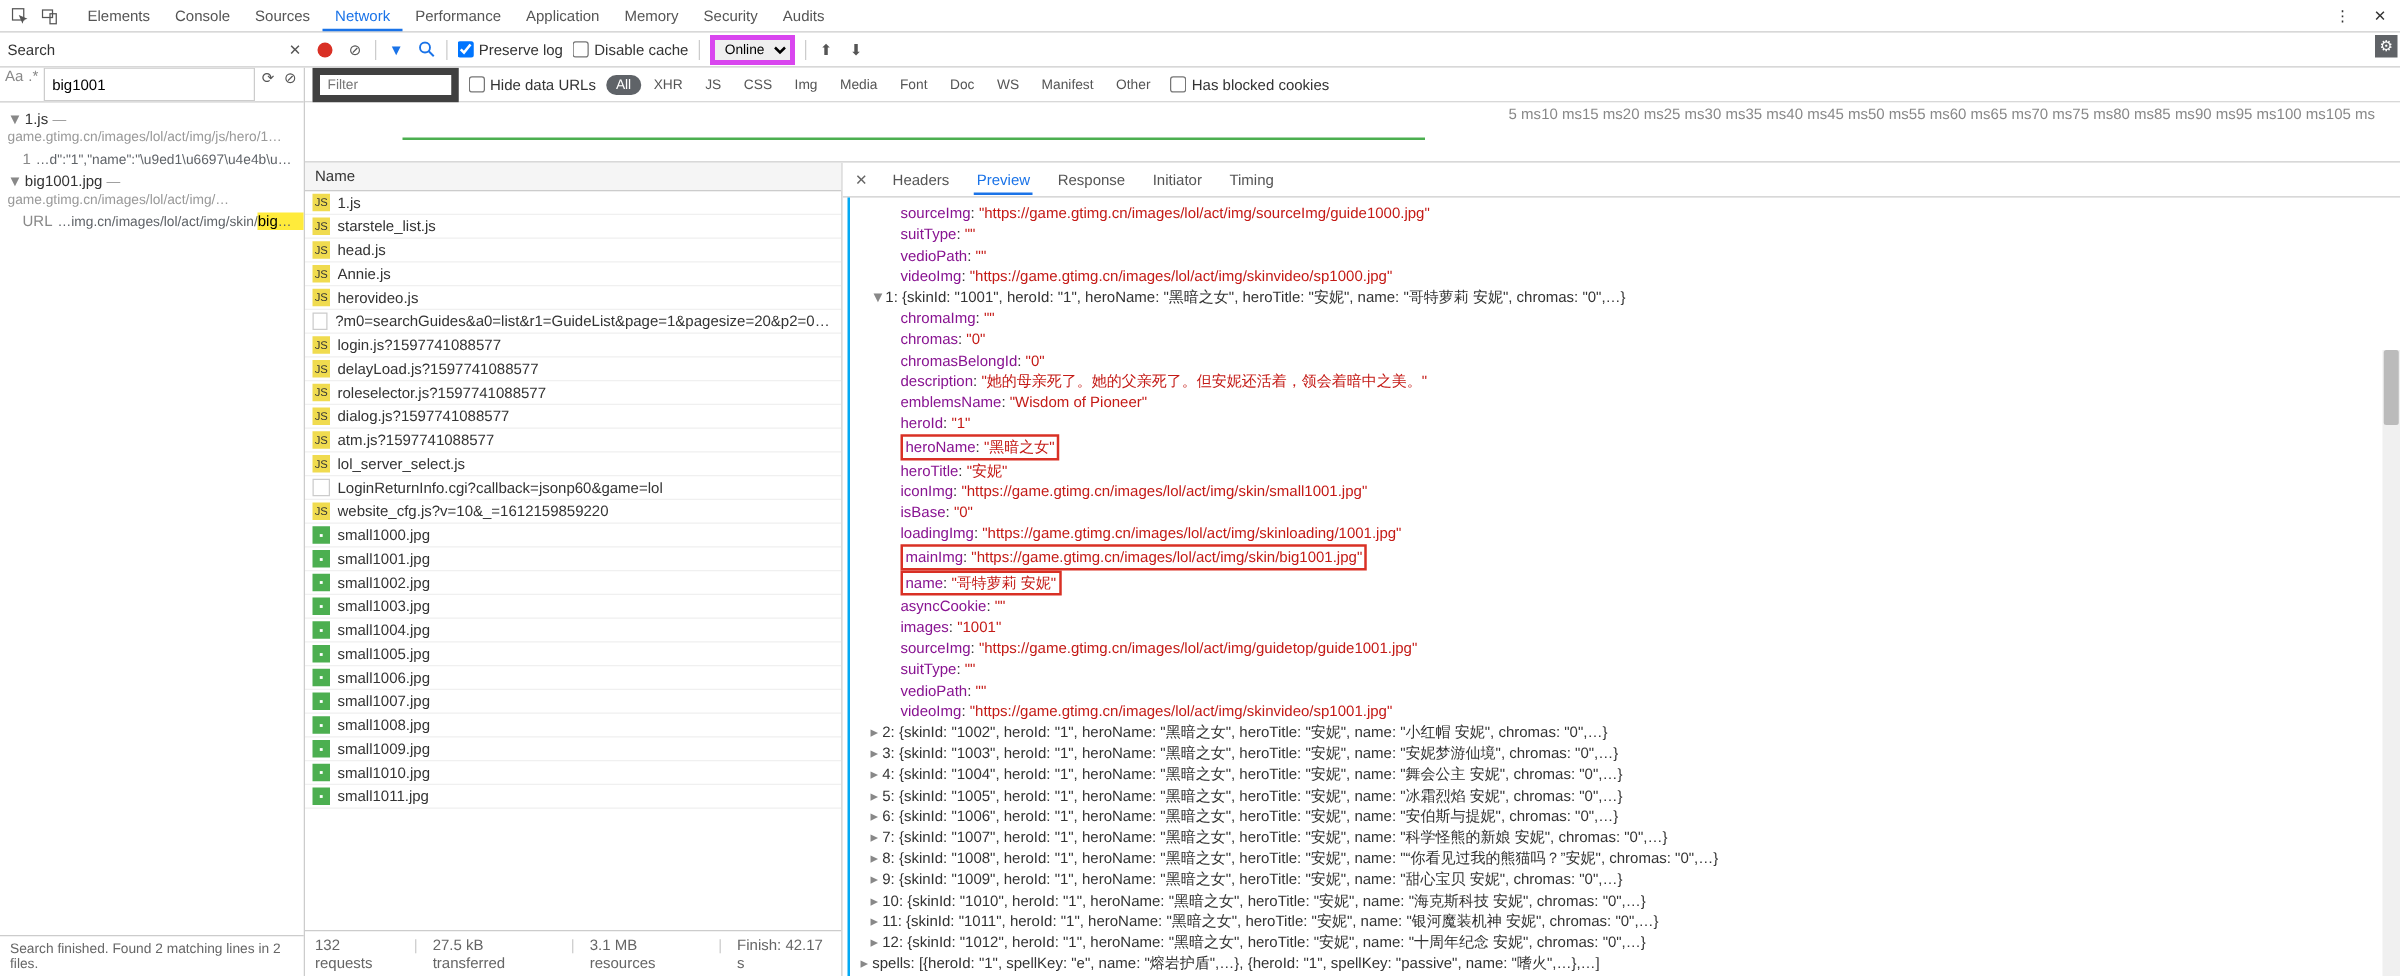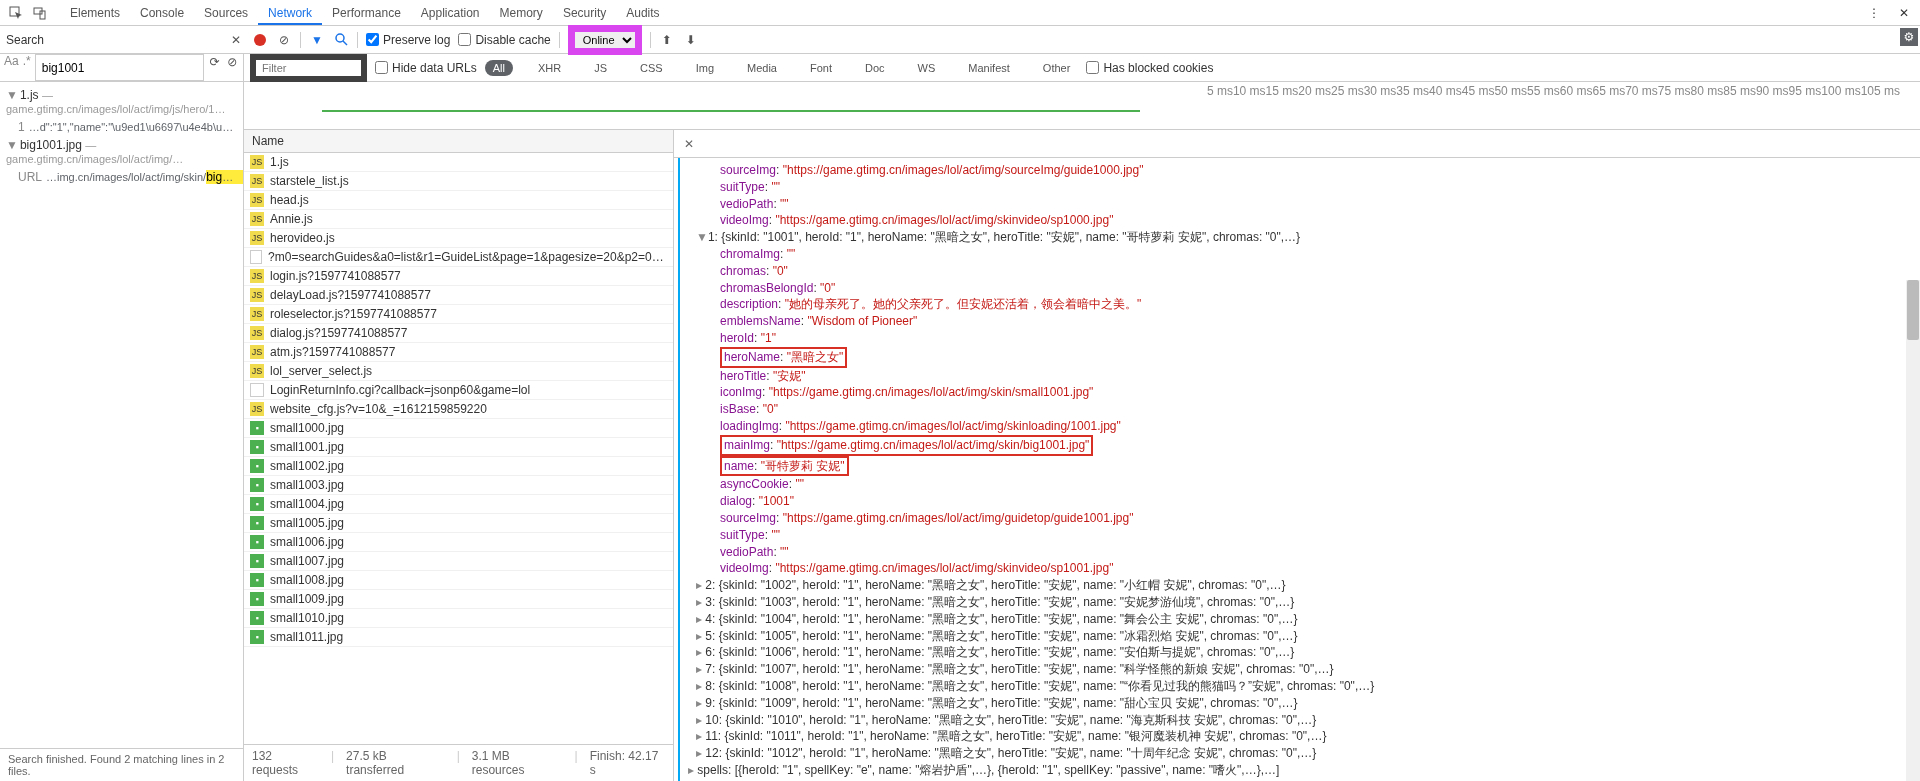--- a/index.html
+++ b/index.html
@@ -14,21 +14,21 @@
 .top-tab.active { color: #1a73e8; }
 .top-tab.active::after { content: ''; position: absolute; bottom: -1px; left: 0; right: 0; height: 2px; background: #1a73e8; }
 .top-right { display: flex; gap: 6px; margin-left: auto; }
 
 
 .net-toolbar { display: flex; align-items: center; height: 28px; border-bottom: 1px solid #ccc; padding: 0 6px; gap: 8px; }
 .record-dot { width: 12px; height: 12px; border-radius: 50%; background: #d93025; }
 .tool-icon { width: 16px; height: 16px; display: inline-flex; align-items: center; justify-content: center; color: #555; cursor: pointer; }
 .tool-icon.blue { color: #1a73e8; }
 .checkbox-wrap { display: flex; align-items: flex-start; gap: 4px; color: #333; }
-.select { border: 7px solid #d946ef; padding: 1px 4px; font-size: 11px; }
+.select { border: 4px solid #d946ef; padding: 1px 4px; font-size: 11px; }
 
 
 .main-layout { display: flex; flex: 1; overflow: hidden; }
 
 
 .search-panel { width: 244px; border-right: 1px solid #ccc; display: flex; flex-direction: column; }
 .search-input-row { display: flex; height: 28px; border-bottom: 1px solid #ccc; padding: 0 4px; gap: 4px; }
 .search-input { flex: 1; border: 1px solid #ccc; padding: 2px 6px; font-size: 12px; }
 .search-results { flex: 1; overflow: auto; padding: 4px 0; }
 .sr-group { padding: 2px 6px; color: #333; cursor: pointer; }
@@ -172,21 +172,21 @@
       <div class="search-footer">Search finished. Found 2 matching lines in 2 files.</div>
     </div>
 
     <div class="net-content">
       <div class="filter-bar">
         <input class="filter-input" placeholder="Filter" style="">
         <label class="checkbox-wrap">
             <input type="checkbox" style="">
             <span>Hide data URLs</span>
           </label>
-        <div id="type-pills" style="display:flex;gap:17px;">
+        <div id="type-pills" style="display:flex;gap:2px;">
             <span class="type-pill active">All</span>
             <span class="type-pill">XHR</span>
             <span class="type-pill">JS</span>
             <span class="type-pill">CSS</span>
             <span class="type-pill">Img</span>
             <span class="type-pill">Media</span>
             <span class="type-pill">Font</span>
             <span class="type-pill">Doc</span>
             <span class="type-pill">WS</span>
             <span class="type-pill">Manifest</span>
@@ -341,20 +341,27 @@
             <span style="color:#ccc">|</span>
             <span>3.1 MB resources</span>
             <span style="color:#ccc">|</span>
             <span>Finish: 42.17 s</span>
           </div>
         </div>
 
         <div class="resp-panel" style="position:relative">
           <div class="resp-tabs">
             <span class="close-x">✕</span>
+            <div id="resp-tabs" style="display:flex;gap:18px;">
+                <div class="resp-tab">Headers</div>
+                <div class="resp-tab active">Preview</div>
+                <div class="resp-tab">Response</div>
+                <div class="resp-tab">Initiator</div>
+                <div class="resp-tab">Timing</div>
+              </div>
           </div>
           <div class="json-tree" id="json-tree">
               <div class="jl" style="padding-left:32px"><span class="jk">sourceImg</span>: <span class="jv-url">"https://game.gtimg.cn/images/lol/act/img/sourceImg/guide1000.jpg"</span></div>
               <div class="jl" style="padding-left:32px"><span class="jk">suitType</span>: <span class="jv-str">""</span></div>
               <div class="jl" style="padding-left:32px"><span class="jk">vedioPath</span>: <span class="jv-str">""</span></div>
               <div class="jl" style="padding-left:32px"><span class="jk">videoImg</span>: <span class="jv-url">"https://game.gtimg.cn/images/lol/act/img/skinvideo/sp1000.jpg"</span></div>
               <div class="jl" style="padding-left:8px"><span class="tri-exp">▼</span>1: {skinId: "1001", heroId: "1", heroName: "黑暗之女", heroTitle: "安妮", name: "哥特萝莉 安妮", chromas: "0",…}</div>
               <div class="jl" style="padding-left:32px"><span class="jk">chromaImg</span>: <span class="jv-str">""</span></div>
               <div class="jl" style="padding-left:32px"><span class="jk">chromas</span>: <span class="jv-str">"0"</span></div>
               <div class="jl" style="padding-left:32px"><span class="jk">chromasBelongId</span>: <span class="jv-str">"0"</span></div>
@@ -362,21 +369,21 @@
               <div class="jl" style="padding-left:32px"><span class="jk">emblemsName</span>: <span class="jv-str">"Wisdom of Pioneer"</span></div>
               <div class="jl" style="padding-left:32px"><span class="jk">heroId</span>: <span class="jv-str">"1"</span></div>
               <div class="jl" style="padding-left:32px"><span class="redbox"><span class="jk">heroName</span>: <span class="jv-str">"黑暗之女"</span></span></div>
               <div class="jl" style="padding-left:32px"><span class="jk">heroTitle</span>: <span class="jv-str">"安妮"</span></div>
               <div class="jl" style="padding-left:32px"><span class="jk">iconImg</span>: <span class="jv-url">"https://game.gtimg.cn/images/lol/act/img/skin/small1001.jpg"</span></div>
               <div class="jl" style="padding-left:32px"><span class="jk">isBase</span>: <span class="jv-str">"0"</span></div>
               <div class="jl" style="padding-left:32px"><span class="jk">loadingImg</span>: <span class="jv-url">"https://game.gtimg.cn/images/lol/act/img/skinloading/1001.jpg"</span></div>
               <div class="jl" style="padding-left:32px"><span class="redbox"><span class="jk">mainImg</span>: <span class="jv-url">"https://game.gtimg.cn/images/lol/act/img/skin/big1001.jpg"</span></span></div>
               <div class="jl" style="padding-left:32px"><span class="redbox"><span class="jk">name</span>: <span class="jv-str">"哥特萝莉 安妮"</span></span></div>
               <div class="jl" style="padding-left:32px"><span class="jk">asyncCookie</span>: <span class="jv-str">""</span></div>
-              <div class="jl" style="padding-left:32px"><span class="jk">dialog</span>: <span class="jv-str">"1001"</span></div>
+              <div class="jl" style="padding-left:32px"><span class="jk">images</span>: <span class="jv-str">"1001"</span></div>
               <div class="jl" style="padding-left:32px"><span class="jk">sourceImg</span>: <span class="jv-url">"https://game.gtimg.cn/images/lol/act/img/guidetop/guide1001.jpg"</span></div>
               <div class="jl" style="padding-left:32px"><span class="jk">suitType</span>: <span class="jv-str">""</span></div>
               <div class="jl" style="padding-left:32px"><span class="jk">vedioPath</span>: <span class="jv-str">""</span></div>
               <div class="jl" style="padding-left:32px"><span class="jk">videoImg</span>: <span class="jv-url">"https://game.gtimg.cn/images/lol/act/img/skinvideo/sp1001.jpg"</span></div>
               <div class="jl" style="padding-left:8px"><span class="tri-exp">▸ </span>2: {skinId: "1002", heroId: "1", heroName: "黑暗之女", heroTitle: "安妮", name: "小红帽 安妮", chromas: "0",…}</div>
               <div class="jl" style="padding-left:8px"><span class="tri-exp">▸ </span>3: {skinId: "1003", heroId: "1", heroName: "黑暗之女", heroTitle: "安妮", name: "安妮梦游仙境", chromas: "0",…}</div>
               <div class="jl" style="padding-left:8px"><span class="tri-exp">▸ </span>4: {skinId: "1004", heroId: "1", heroName: "黑暗之女", heroTitle: "安妮", name: "舞会公主 安妮", chromas: "0",…}</div>
               <div class="jl" style="padding-left:8px"><span class="tri-exp">▸ </span>5: {skinId: "1005", heroId: "1", heroName: "黑暗之女", heroTitle: "安妮", name: "冰霜烈焰 安妮", chromas: "0",…}</div>
               <div class="jl" style="padding-left:8px"><span class="tri-exp">▸ </span>6: {skinId: "1006", heroId: "1", heroName: "黑暗之女", heroTitle: "安妮", name: "安伯斯与提妮", chromas: "0",…}</div>
               <div class="jl" style="padding-left:8px"><span class="tri-exp">▸ </span>7: {skinId: "1007", heroId: "1", heroName: "黑暗之女", heroTitle: "安妮", name: "科学怪熊的新娘 安妮", chromas: "0",…}</div>

